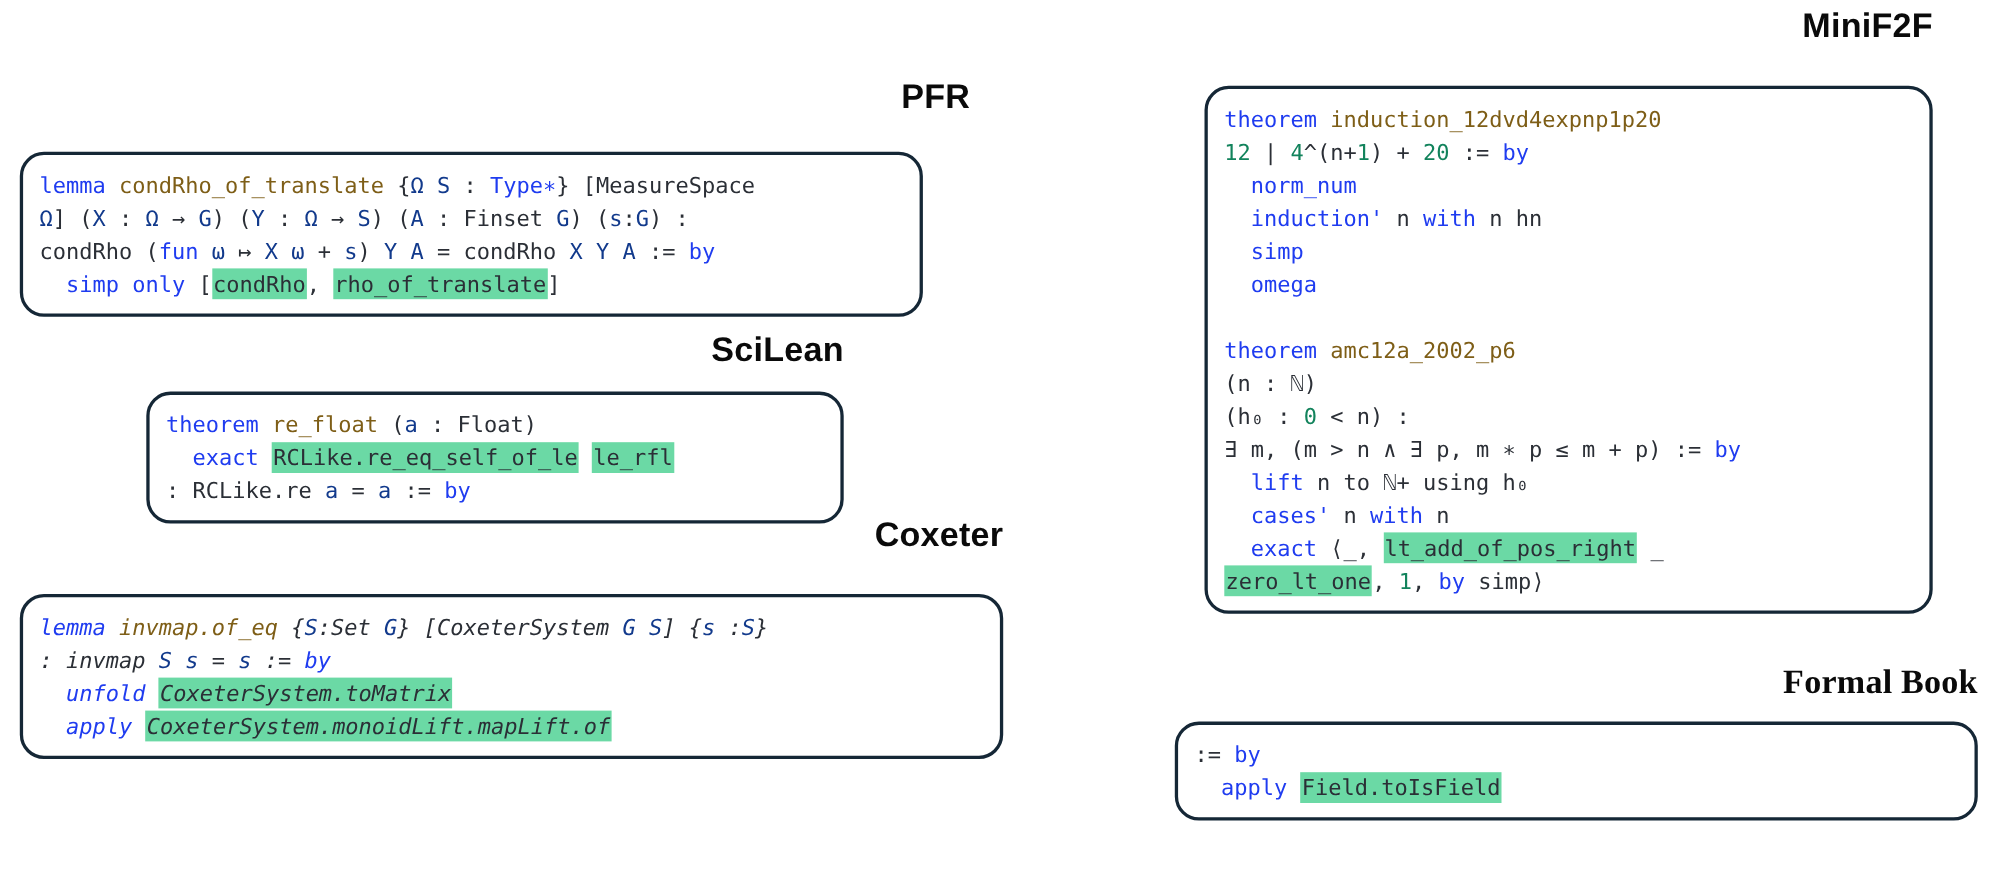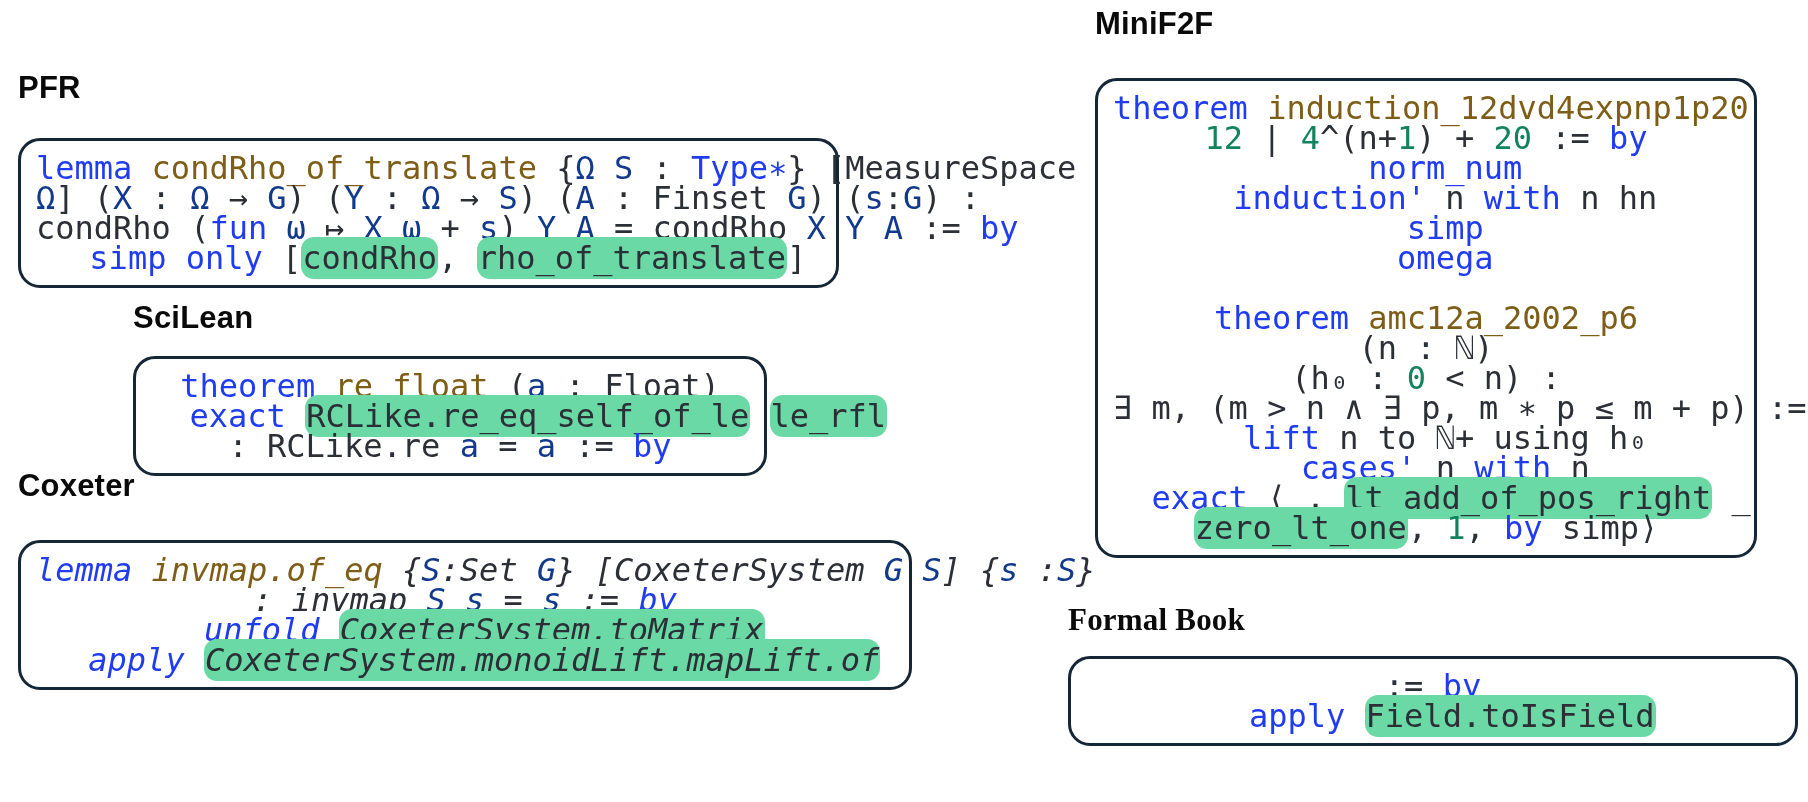--- a/index.html
+++ b/index.html
@@ -14,44 +14,43 @@
     background: #ffffff;
     overflow: hidden;
     font-family: "Liberation Sans", sans-serif;
   }
   .panel-title {
     position: absolute;
     margin: 0;
     font-size: 31px;
     font-weight: 600;
     color: #0a0a0a;
-    text-align: left;
+    text-align: right;
     letter-spacing: 0.2px;
     font-family: "Liberation Sans", sans-serif;
   }
   .code-box {
     position: absolute;
     box-sizing: border-box;
     border: 3px solid var(--bd, #152736);
     border-radius: 22px;
     background: #ffffff;
     padding: 12px 15px;
     font-family: "DejaVu Sans Mono", "Liberation Mono", monospace;
-    font-size: 32px;
+    font-size: 20px;
     line-height: 30px;
     color: var(--pl, #2b2f36);
-    text-align: center;
   }
   .code-line { white-space: pre; height: 30px; }
   .tk-pl { color: var(--pl, #2b2f36); }
   .tk-kw { color: var(--kw, #1f3cf0); }
   .tk-nm { color: var(--nm, #7e5e17); }
   .tk-vr { color: var(--vr, #123a8c); }
   .tk-nu { color: var(--nu, #12835c); }
-  .tk-hl { color: var(--pl, #2b2f36); background: var(--hl, #6bd9a5); padding: 2px 1px; border-radius: 13px; }
+  .tk-hl { color: var(--pl, #2b2f36); background: var(--hl, #6bd9a5); padding: 2px 1px; }
 
   
   .title-pfr   { left: 18px;   top: 70px;  width: 864px; }
   .box-pfr     { left: 18px;   top: 138px; width: 821px; }
   
   .title-scilean { left: 133px; top: 300px; width: 634px; }
   .box-scilean   { left: 133px; top: 356px; width: 634px; }
   
   .title-coxeter { left: 18px;  top: 468px; width: 894px; }
   .box-coxeter   { left: 18px;  top: 540px; width: 894px; font-style: italic; }

